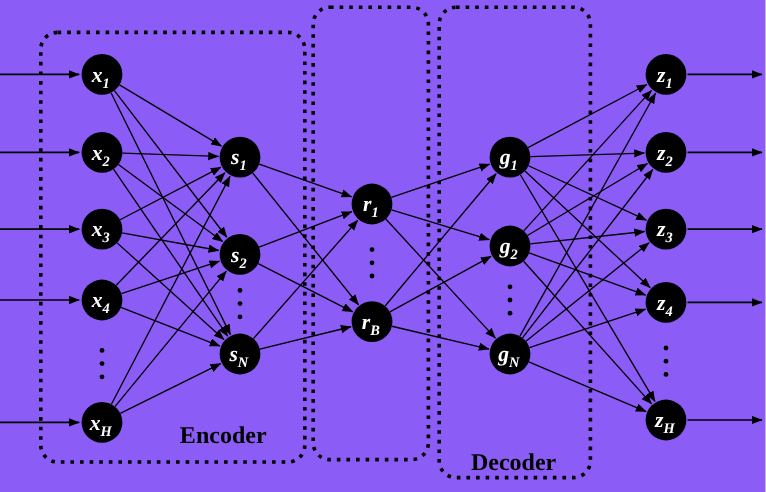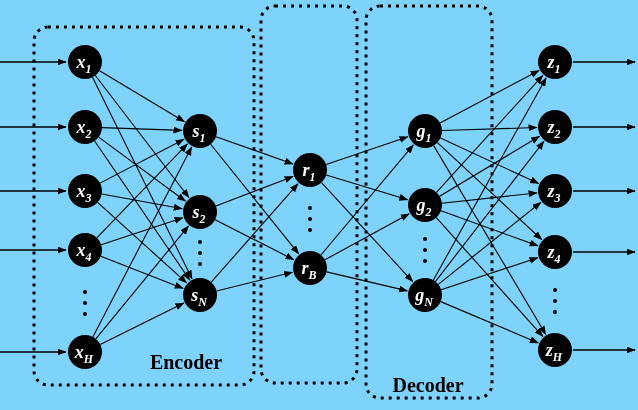--- a/index.html
+++ b/index.html
@@ -4,21 +4,21 @@
 <style>
   html, body {
     margin: 0;
     padding: 0;
     background: #ffffff;
   }
   .canvas {
     position: relative;
     width: 638px;
     height: 410px;
-    background: #7dd3fc;
+    background: #8b5cf6;
     overflow: hidden;
     font-family: "Liberation Serif", "DejaVu Serif", serif;
     text-align: center;
   }
   svg {
     display: block;
   }
 </style>
 </head>
 <body>

